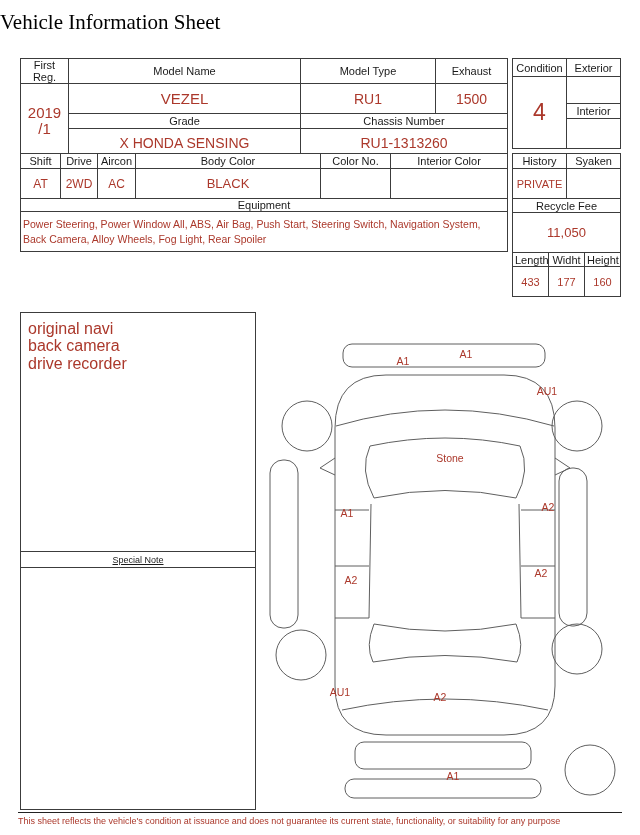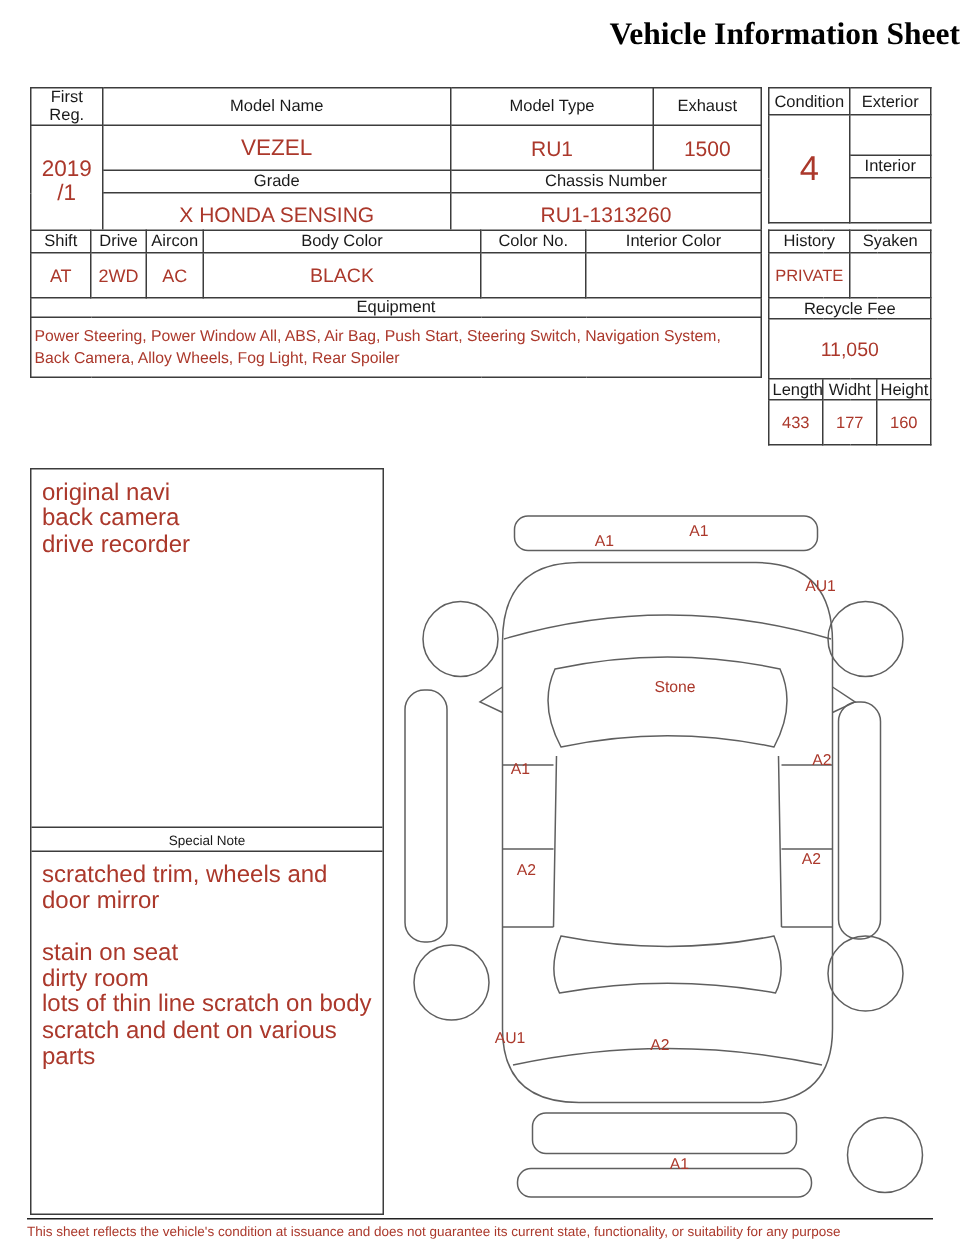--- a/index.html
+++ b/index.html
@@ -1,41 +1,41 @@
 <!DOCTYPE html>
 <html style="--red: #ab382b;"><head>
 <meta charset="utf-8">
 <style>
   * { margin:0; padding:0; box-sizing:border-box; }
   :root { --red:#ab382b; --line:#3c3c3c; }
   html,body { background:#fff; }
   body { width:640px; height:835px; position:relative; font-family:"Liberation Sans", sans-serif; color:#1a1a1a; }
 
-  .title { position:absolute; left:0; top:10px; width:100%; text-align:right;
-           font-family:"Liberation Serif", serif; font-weight:700; font-size:21px; color:#000; }
+  .title { position:absolute; left:0; top:10px; width:100%; text-align:left;
+           font-family:"Liberation Serif", serif; font-weight:400; font-size:21px; color:#000; }
 
   table.tbl { border-collapse:collapse; table-layout:fixed; position:absolute; background:#fff; }
   .tbl td { border:1px solid var(--line); padding:0 2px; overflow:hidden; vertical-align:middle; }
   .hdr { font-size:11px; color:#1a1a1a; text-align:center; font-weight:400; }
   .val { color:var(--red); text-align:center; }
   .pre { white-space:pre-line; line-height:1.05; }
   .fs10{font-size:11px;} .fs11{font-size:11px;} .fs12{font-size:12px;} .fs13{font-size:13px;}
   .fs14{font-size:14px;} .fs15{font-size:15px;} .fs22{font-size:23px;}
   .val-left { color:var(--red); font-size:10.5px; text-align:left; vertical-align:top;
               padding:2px 4px; line-height:1.35; }
 
   .t1  { left:20px;  top:58px;  width:487px; }
   .t1r { left:512px; top:58px;  width:108px; }
   .t2  { left:20px;  top:153px; width:487px; }
   .t2r { left:512px; top:153px; width:108px; }
 
   .comment-box { position:absolute; left:20px; top:312px; width:236px; height:498px;
                  border:1px solid var(--line); display:flex; flex-direction:column; background:#fff; }
   .box-hdr { font-size:9px; text-align:center; padding:3px 0 2px; border-bottom:1px solid var(--line); }
-  .box-hdr.mid { border-top:1px solid var(--line); }
+  .box-hdr.mid { border-top:1px solid var(--line);text-decoration:underline; }
   .box-body { color:var(--red); font-size:16px; line-height:1.08; padding:7px 7px; white-space:pre-line; }
   .box-body.first { height:238px; }
   .box-body.grow { flex:1; }
 
   .diagram { position:absolute; left:258px; top:318px; width:372px; height:492px; }
   .diagram svg { position:absolute; inset:0; }
   .diag-label { position:absolute; transform:translate(-50%,-50%); color:var(--red);
                 font-size:10.5px; white-space:nowrap; }
 
   .footer { position:absolute; left:18px; right:18px; top:812px; border-top:1px solid #222;
@@ -172,26 +172,20 @@
       <td class="val fs11">160</td>
     </tr>
   </tbody>
     </table>
 
   <div class="comment-box">
     <div class="box-body first">original navi
 back camera
 drive recorder</div>
     <div class="box-hdr mid">Special Note</div>
-    <div class="box-body grow">scratched trim, wheels and door mirror
-
-stain on seat
-dirty room
-lots of thin line scratch on body
-scratch and dent on various parts</div>
   </div>
 
   <div class="diagram">
     <svg viewBox="0 0 372 492" width="372" height="492" fill="none" stroke="#5f5f5f" stroke-width="1">
 
       <rect x="85" y="26" width="202" height="23" rx="9"></rect>
 
       <path d="M 128 57 L 246 57 Q 297 57 297 110 L 297 368 Q 297 417 246 417 L 128 417 Q 77 417 77 368 L 77 110 Q 77 57 128 57 Z"></path>
 
       <path d="M 78 108 Q 187 76 296 108"></path>

